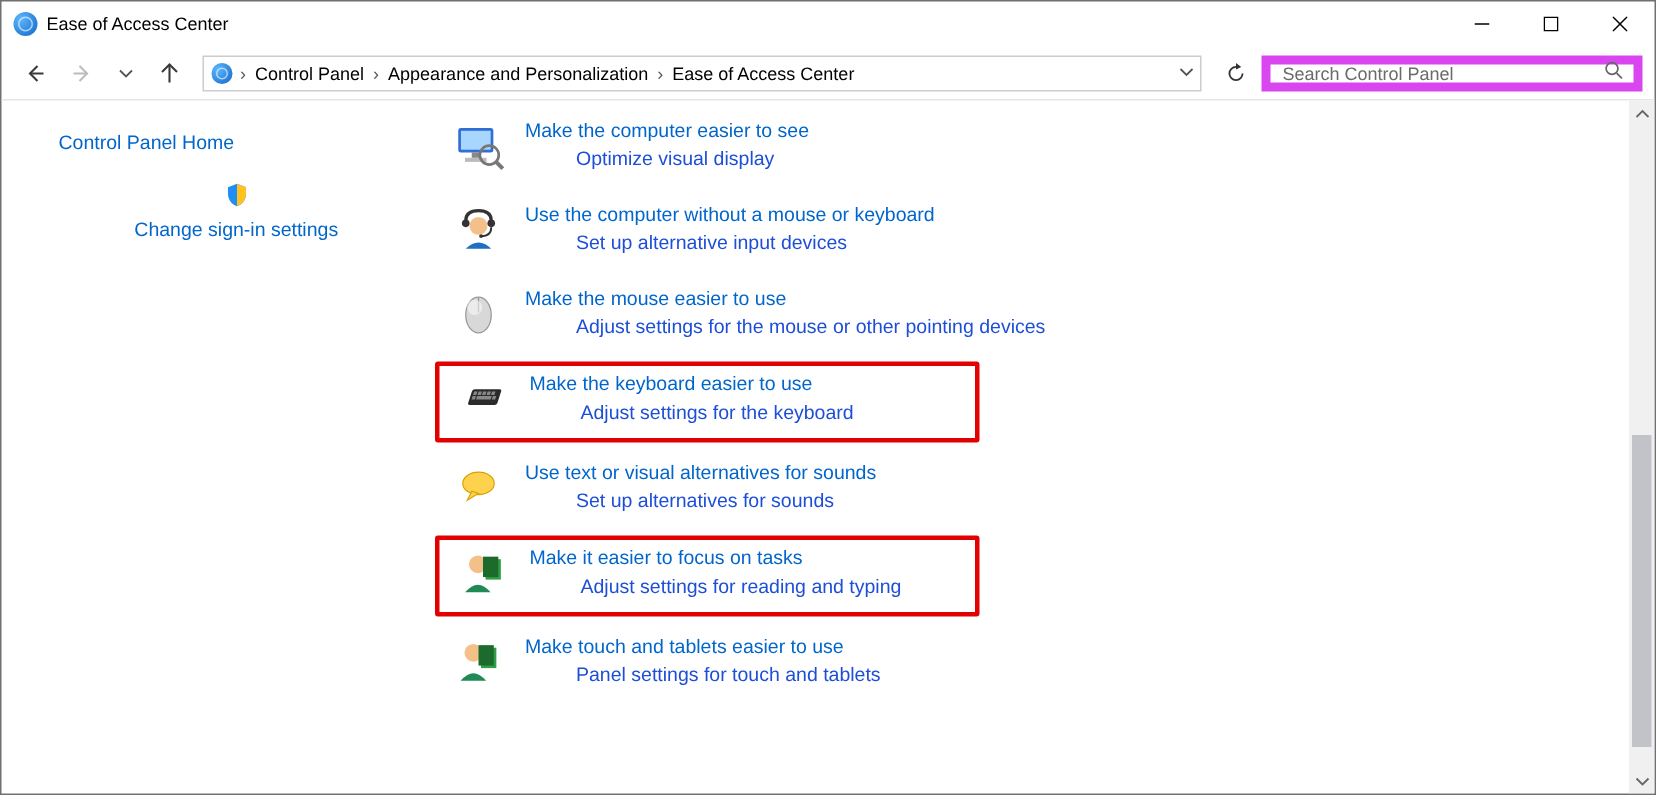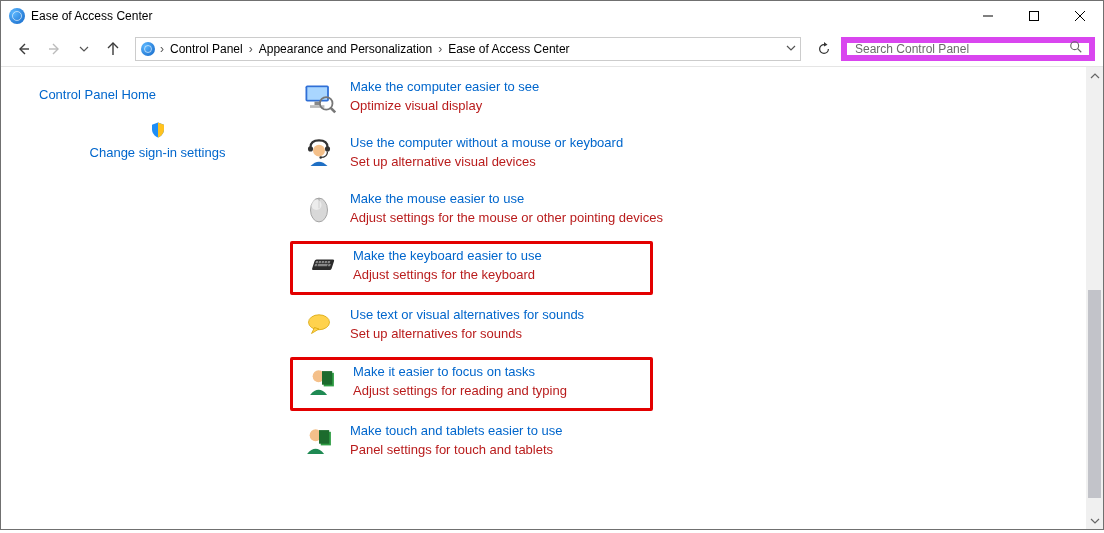--- a/index.html
+++ b/index.html
@@ -30,21 +30,21 @@
   .body { flex: 1; display: flex; position: relative; overflow: hidden; }
   .sidebar { width: 275px; padding-top: 20px; padding-left: 38px; }
   .sidebar-home { color: #0066cc; font-size: 13px; margin-bottom: 19px; }
   .sidebar-link { display: flex; align-items: center; gap: 6px; color: #0066cc; font-size: 13px; flex-direction: column; }
   .shield { width: 18px; height: 18px; }
   .content { flex: 1; padding-top: 6px; overflow: hidden; }
   .opt { display: flex; align-items: flex-start; gap: 12px; padding: 6px 0 12px 24px; position: relative; }
   .opt-icon { width: 38px; height: 38px; display: flex; align-items: center; justify-content: center; flex-shrink: 0; }
   .opt-text { display: flex; flex-direction: column; gap: 4px; }
   .opt-link { color: #0066cc; font-size: 13px; }
-  .opt-desc { color: #b91c1c; font-size: 13px; }
+  .opt-desc { color: #1d4ed8; font-size: 13px; margin-left: 34px; }
   .highlight { border: 3px solid #e30000; border-radius: 2px; margin-left: 14px; margin-right: 450px; padding: 4px 10px 6px 10px; margin-bottom: 6px; }
   .highlight .opt { padding-left: 0; padding-bottom: 0; padding-top: 0; }
   .vscroll { position: absolute; right: 0; top: 0; bottom: 0; width: 17px; background: #f0f0f0; display: flex; flex-direction: column; }
   .vscroll-arrow { height: 17px; display: flex; align-items: center; justify-content: center; }
   .vscroll-track { flex: 1; position: relative; }
   .vscroll-thumb { position: absolute; left: 2px; right: 2px; top: 206px; height: 208px; background: #c2c3c9; }
   
   .eoa-globe { width: 16px; height: 16px; border-radius: 50%; background: radial-gradient(circle at 30% 30%, #5bb7ff, #1265c6); display: inline-block; position: relative; }
   .eoa-globe::after { content: ""; position: absolute; inset: 3px; border: 1px solid rgba(255,255,255,.6); border-radius: 50%; }
 </style>
@@ -172,21 +172,21 @@
               <path d="M10 34 Q20 24 30 34" fill="#1f6fc4"></path>
               <path d="M10 12 Q10 4 20 4 Q30 4 30 12" fill="none" stroke="#333" stroke-width="2.5"></path>
               <circle cx="10" cy="14" r="3" fill="#333"></circle>
               <circle cx="30" cy="14" r="3" fill="#333"></circle>
               <path d="M30 17 Q30 24 22 24" fill="none" stroke="#333" stroke-width="1.5"></path>
               <circle cx="22" cy="24" r="1.5" fill="#333"></circle>
             </svg>
           </div>
           <div class="opt-text">
             <div class="opt-link">Use the computer without a mouse or keyboard</div>
-            <div class="opt-desc">Set up alternative visual devices</div>
+            <div class="opt-desc">Set up alternative input devices</div>
           </div>
         </div>
         <div class="opt">
           <div class="opt-icon">
             <svg viewBox="0 0 40 40" width="34" height="34">
               <ellipse cx="20" cy="20" rx="10" ry="14" fill="#d8d8d8" stroke="#999"></ellipse>
               <line x1="20" y1="6" x2="20" y2="18" stroke="#999"></line>
               <ellipse cx="20" cy="20" rx="10" ry="14" fill="url(#mg)" opacity="0"></ellipse>
               <ellipse cx="17" cy="14" rx="6" ry="6" fill="#fff" opacity=".5"></ellipse>
             </svg>

